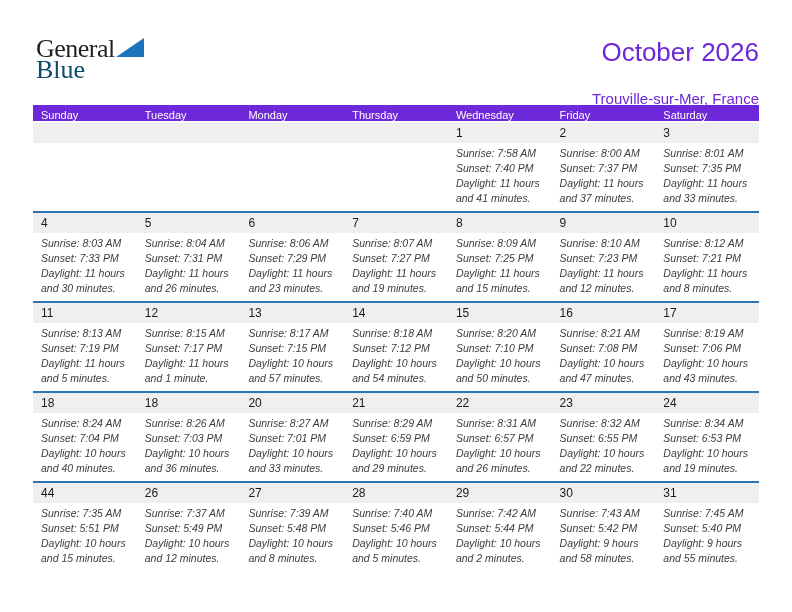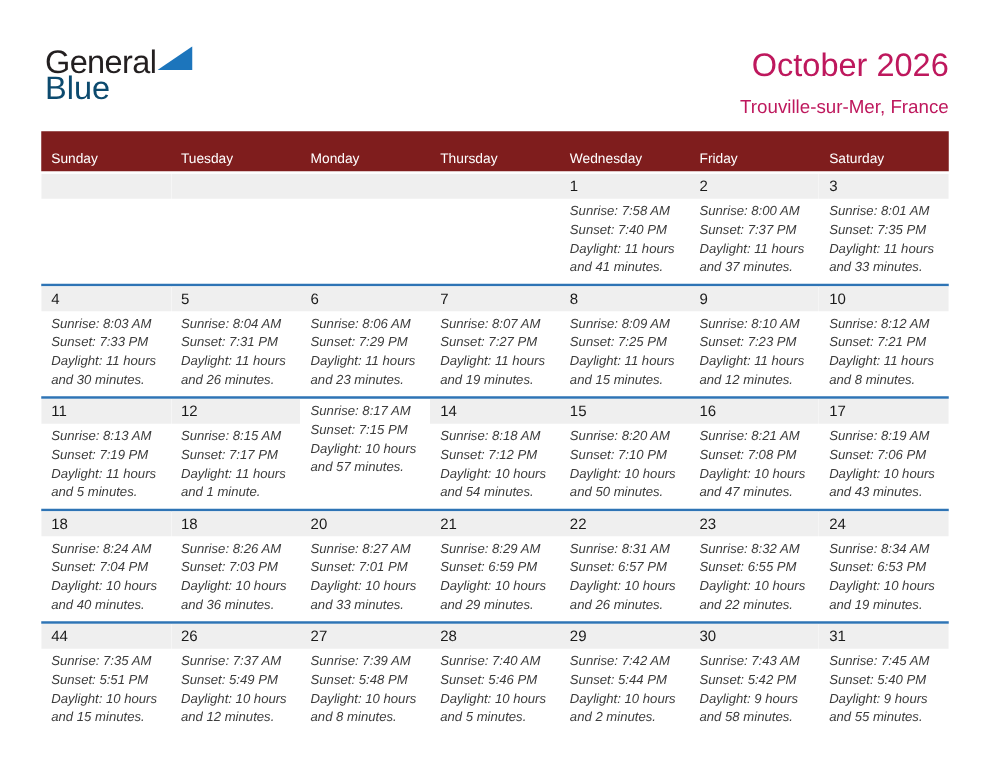--- a/index.html
+++ b/index.html
@@ -5,34 +5,34 @@
   html, body { margin: 0; padding: 0; }
   body {
     width: 792px; height: 612px;
     background: #ffffff;
     font-family: "Liberation Sans", sans-serif;
     position: relative;
     overflow: hidden;
   }
 
   
-  .logo { position: absolute; left: 36px; top: 36px; }
+  .logo { position: absolute; left: 36px; top: 36px; font-family: Liberation Serif, serif; }
   .logo-top { display: flex; align-items: flex-end; }
   .logo-general { font-size: 26px; line-height: 26px; color: #231f20; letter-spacing: -0.5px; }
   .logo-triangle { margin-left: 1px; margin-bottom: 1px; }
   .logo-blue { font-size: 26px; line-height: 24px; color: #0c4a6e; text-align: left; margin-top: -4px; padding-right: 2px; }
 
   
-  .header-right { position: absolute; right: 33px; top: 38px; text-align: right; color: #be185d; }
+  .header-right { position: absolute; right: 33px; top: 38px; text-align: right; color: #6d28d9; }
   .cal-title { font-size: 26px; line-height: 28px; }
-  .cal-subtitle { font-size: 15px; line-height: 17px; margin-top: 11px; }
+  .cal-subtitle { font-size: 15px; line-height: 17px; margin-top: 24px; }
 
   
   .calendar { position: absolute; left: 33px; top: 105px; width: 726px; }
-  .weekday-row { display: flex; background: #7f1d1d; height: 32px; align-items: flex-end; }
+  .weekday-row { display: flex; background: #6d28d9; height: 16px; }
   .weekday-cell {
     flex: 1; color: #ffffff; font-size: 11px; line-height: 20px;
     padding-left: 8px; box-sizing: border-box; overflow: hidden; white-space: nowrap;
   }
   .week-row { display: flex; height: 90px; border-top: 2px solid #2e74b5; box-sizing: border-box; }
   .week-row.first { border-top: none; margin-top: 2px; height: 88px; }
   .day-cell { flex: 1; overflow: hidden; }
   .day-number-band {
     height: 20px; background: #efefef; font-size: 12px; line-height: 20px;
     padding-left: 8px; color: #1a1a1a;
@@ -192,20 +192,21 @@
           <div class="day-cell">
             <div class="day-number-band">12</div>
             <div class="day-details">
               <div class="day-line">Sunrise: 8:15 AM</div>
               <div class="day-line">Sunset: 7:17 PM</div>
               <div class="day-line">Daylight: 11 hours</div>
               <div class="day-line">and 1 minute.</div>
             </div>
           </div>
           <div class="day-cell">
+            <div class="day-number-band">13</div>
             <div class="day-details">
               <div class="day-line">Sunrise: 8:17 AM</div>
               <div class="day-line">Sunset: 7:15 PM</div>
               <div class="day-line">Daylight: 10 hours</div>
               <div class="day-line">and 57 minutes.</div>
             </div>
           </div>
           <div class="day-cell">
             <div class="day-number-band">14</div>
             <div class="day-details">

